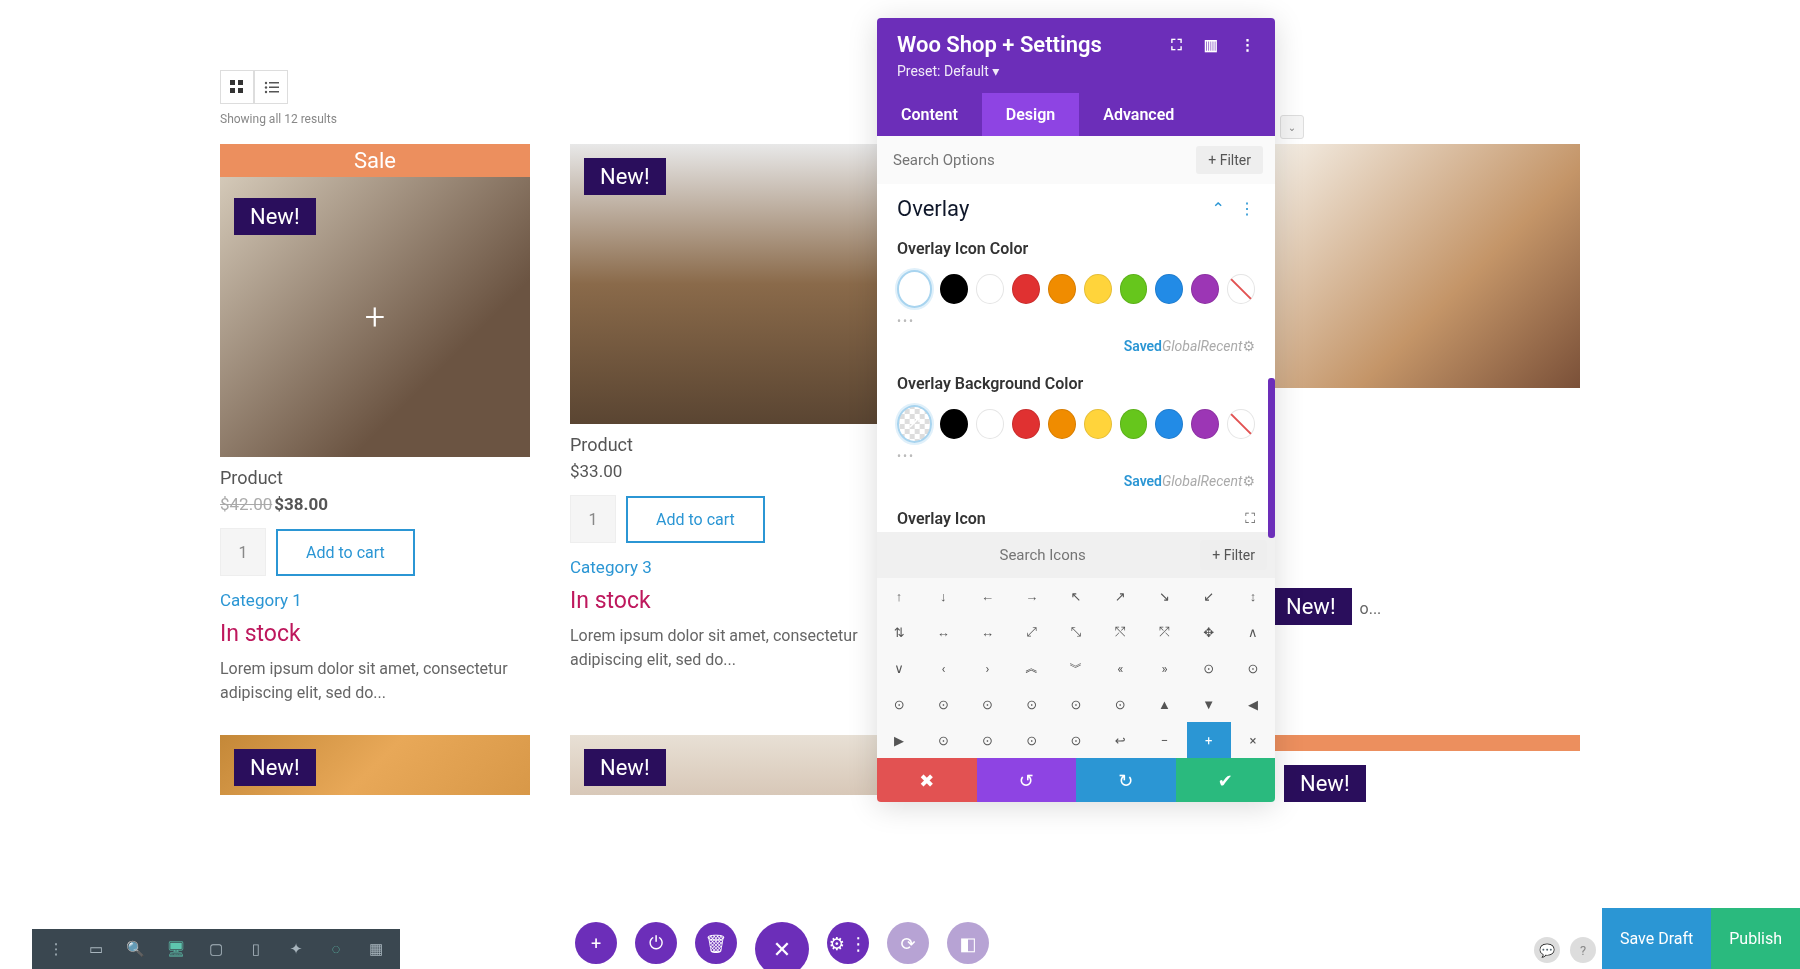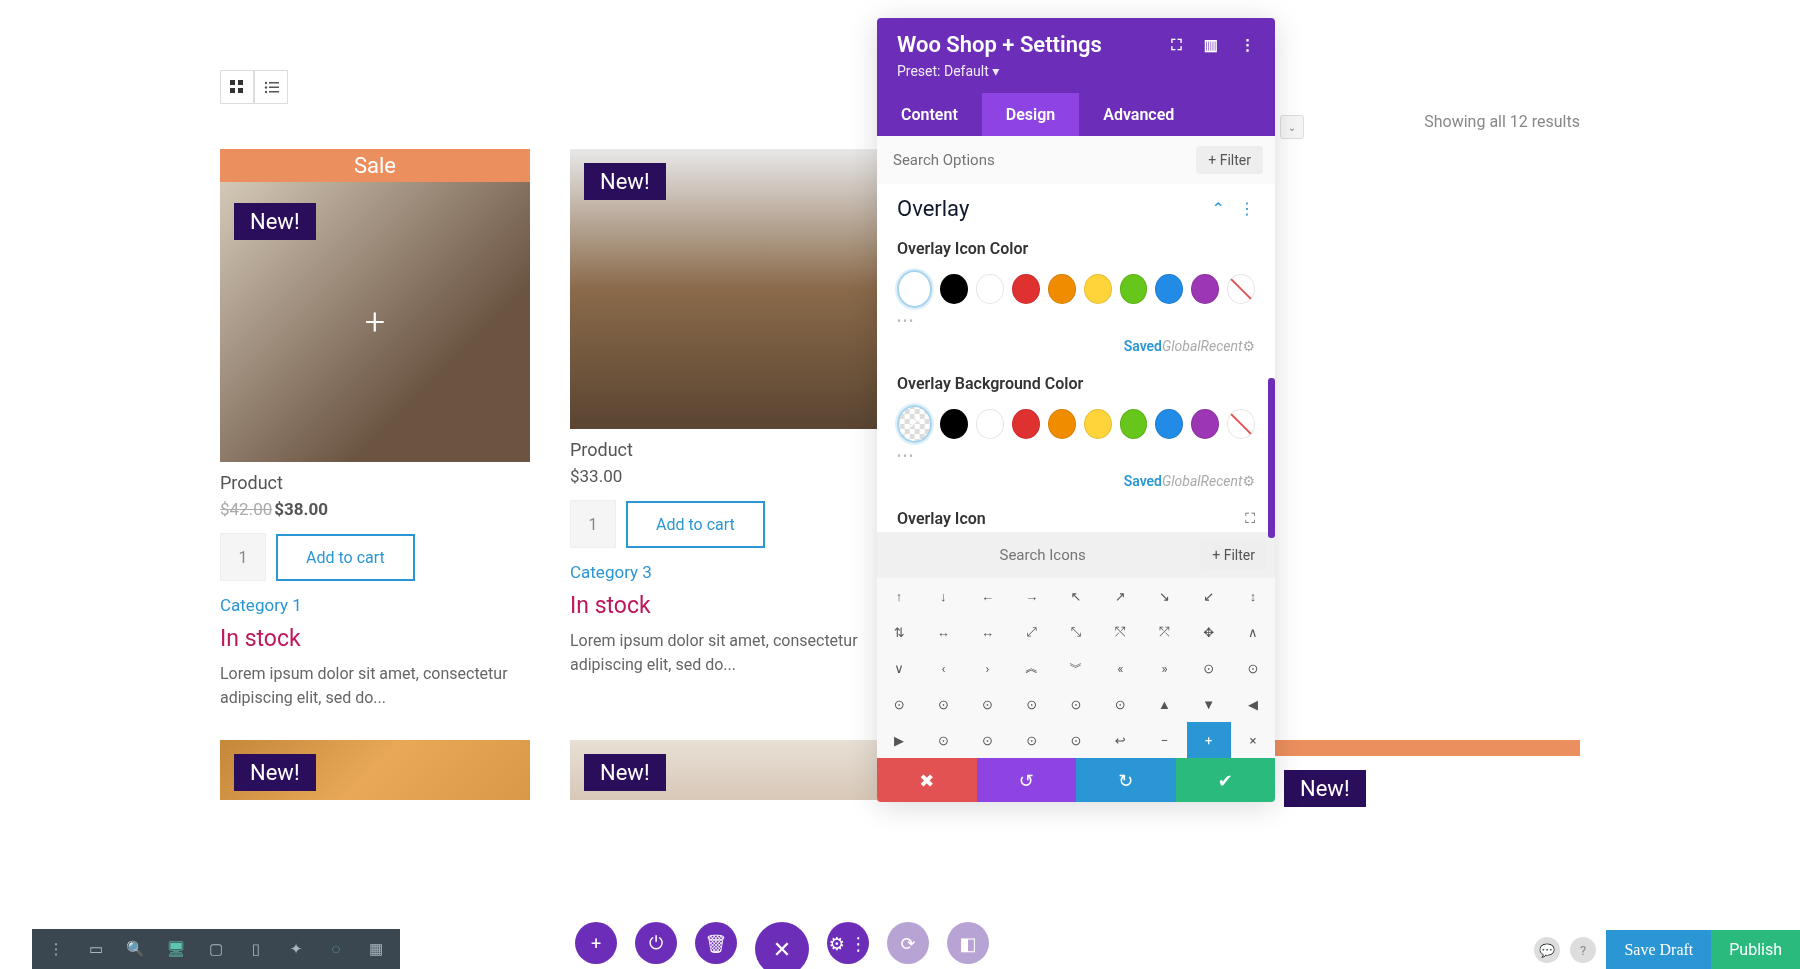--- a/index.html
+++ b/index.html
@@ -2,21 +2,21 @@
 <html><head>
 <meta charset="utf-8">
 <style>
 * { margin: 0; padding: 0; box-sizing: border-box; font-family: -apple-system, BlinkMacSystemFont, "Segoe UI", Roboto, sans-serif; }
 body { background: #fff; width: 1800px; height: 969px; overflow: hidden; position: relative; }
 
 .main-content { padding: 70px 220px 0 220px; }
 .view-toggle { display: flex; margin-bottom: 8px; }
 .view-btn { width: 34px; height: 34px; border: 1px solid #ddd; display: flex; align-items: center; justify-content: center; cursor: pointer; background: #fff; }
 .view-btn.active { background: #fff; }
-.result-count { color: #888; font-size: 16px; margin-bottom: 18px; text-align: right; }
+.result-count { color: #888; font-size: 12px; margin-bottom: 18px; }
 
 .product-grid { display: grid; grid-template-columns: repeat(4, 1fr); gap: 40px; }
 .product-card { position: relative; }
 .sale-banner { background: #ec8f5e; color: #fff; text-align: center; padding: 4px; font-size: 22px; }
 .new-badge { position: absolute; background: #2a0e5c; color: #fff; padding: 6px 16px; font-size: 22px; z-index: 2; }
 .product-image { width: 100%; height: 280px; background: #b8a890; position: relative; display: flex; align-items: center; justify-content: center; }
 .overlay-plus { color: #fff; font-size: 36px; font-weight: 300; }
 .product-title { font-size: 18px; color: #555; margin-top: 10px; }
 .product-price { font-size: 17px; color: #555; margin-top: 6px; }
 .old-price { text-decoration: line-through; color: #aaa; margin-right: 2px; }
@@ -84,21 +84,21 @@
 
 .bottom-bar { position: absolute; bottom: 0; left: 0; right: 0; height: 40px; display: flex; align-items: center; }
 .bb-left { background: #3a4750; display: flex; align-items: center; height: 100%; padding: 0 4px; gap: 0; margin-left: 32px; }
 .bb-btn { width: 40px; height: 40px; display: flex; align-items: center; justify-content: center; color: #a8b5bd; cursor: pointer; font-size: 15px; }
 .bb-btn.active { color: #5ec5ae; }
 .bb-circles { display: flex; gap: 18px; margin-left: 175px; }
 .bb-circle { width: 42px; height: 42px; border-radius: 50%; background: #6c2eb9; color: #fff; display: flex; align-items: center; justify-content: center; font-size: 18px; cursor: pointer; }
 .bb-circle.big { width: 54px; height: 54px; font-size: 22px; }
 .bb-circle.light { background: #b7a3d4; color: #fff; }
 .bb-right { position: absolute; right: 0; bottom: 0; display: flex; gap: 0; }
-.save-draft-btn { background: #2b96d4; color: #fff; padding: 10px 18px; font-size: 16px; border: none; cursor: pointer; font-family: Liberation Serif, serif; }
+.save-draft-btn { background: #2b96d4; color: #fff; padding: 21px 18px; font-size: 16px; border: none; cursor: pointer; }
 .publish-btn { background: #2aba7e; color: #fff; padding: 10px 18px; font-size: 16px; border: none; cursor: pointer; }
 .bb-small-grey { display: flex; gap: 10px; align-items: center; margin-right: 34px; position: absolute; right: 170px; bottom: 6px; }
 .grey-circle { width: 26px; height: 26px; border-radius: 50%; background: #ddd; display: flex; align-items: center; justify-content: center; font-size: 13px; color: #888; cursor: pointer; }
 
 .side-scrollbar { position: absolute; top: 94px; right: 0; width: 8px; height: 520px; background: transparent; }
 .side-thumb { width: 7px; height: 160px; background: #6c2eb9; position: absolute; right: 0; top: 100px; border-radius: 3px; }
 
 .dropdown-stub { position: absolute; top: 115px; left: 1280px; width: 24px; height: 24px; background: #f5f5f5; border: 1px solid #ddd; border-radius: 3px; display: flex; align-items: center; justify-content: center; font-size: 10px; color: #888; cursor: pointer; }
 
 svg { display: block; }
@@ -171,20 +171,26 @@
       <div class="product-price">$45.00</div>
       <div class="cart-row">
         <input class="qty-input" value="1" style="">
         <button class="add-cart-btn" style="overflow:hidden;width:20px;padding-left:10px;padding-right:10px;">A</button>
       </div>
       <div class="category-link">Category 2</div>
       <div class="stock-status">In stock</div>
       <div class="product-desc">Lorem ipsum dolor sit amet, </div>
     </div>
 
+    <div class="product-card" style="overflow:hidden;">
+      <div class="product-image img-hair" style="height:244px;"></div>
+      <div style="height:190px;"></div>
+      <div class="new-badge" style="position:static;display:inline-block;margin-top:10px;">New!</div>
+      <div class="product-desc" style="display:inline;margin-left:4px;">o...</div>
+    </div>
   </div>
 
   <div class="product-grid" style="margin-top:30px;">
     <div class="product-card">
       <div class="new-badge" style="top:14px;left:14px;">New!</div>
       <div class="product-image img-orange" style="height:60px;"></div>
     </div>
     <div class="product-card">
       <div class="new-badge" style="top:14px;left:14px;">New!</div>
       <div class="product-image img-table" style="height:60px;"></div>

